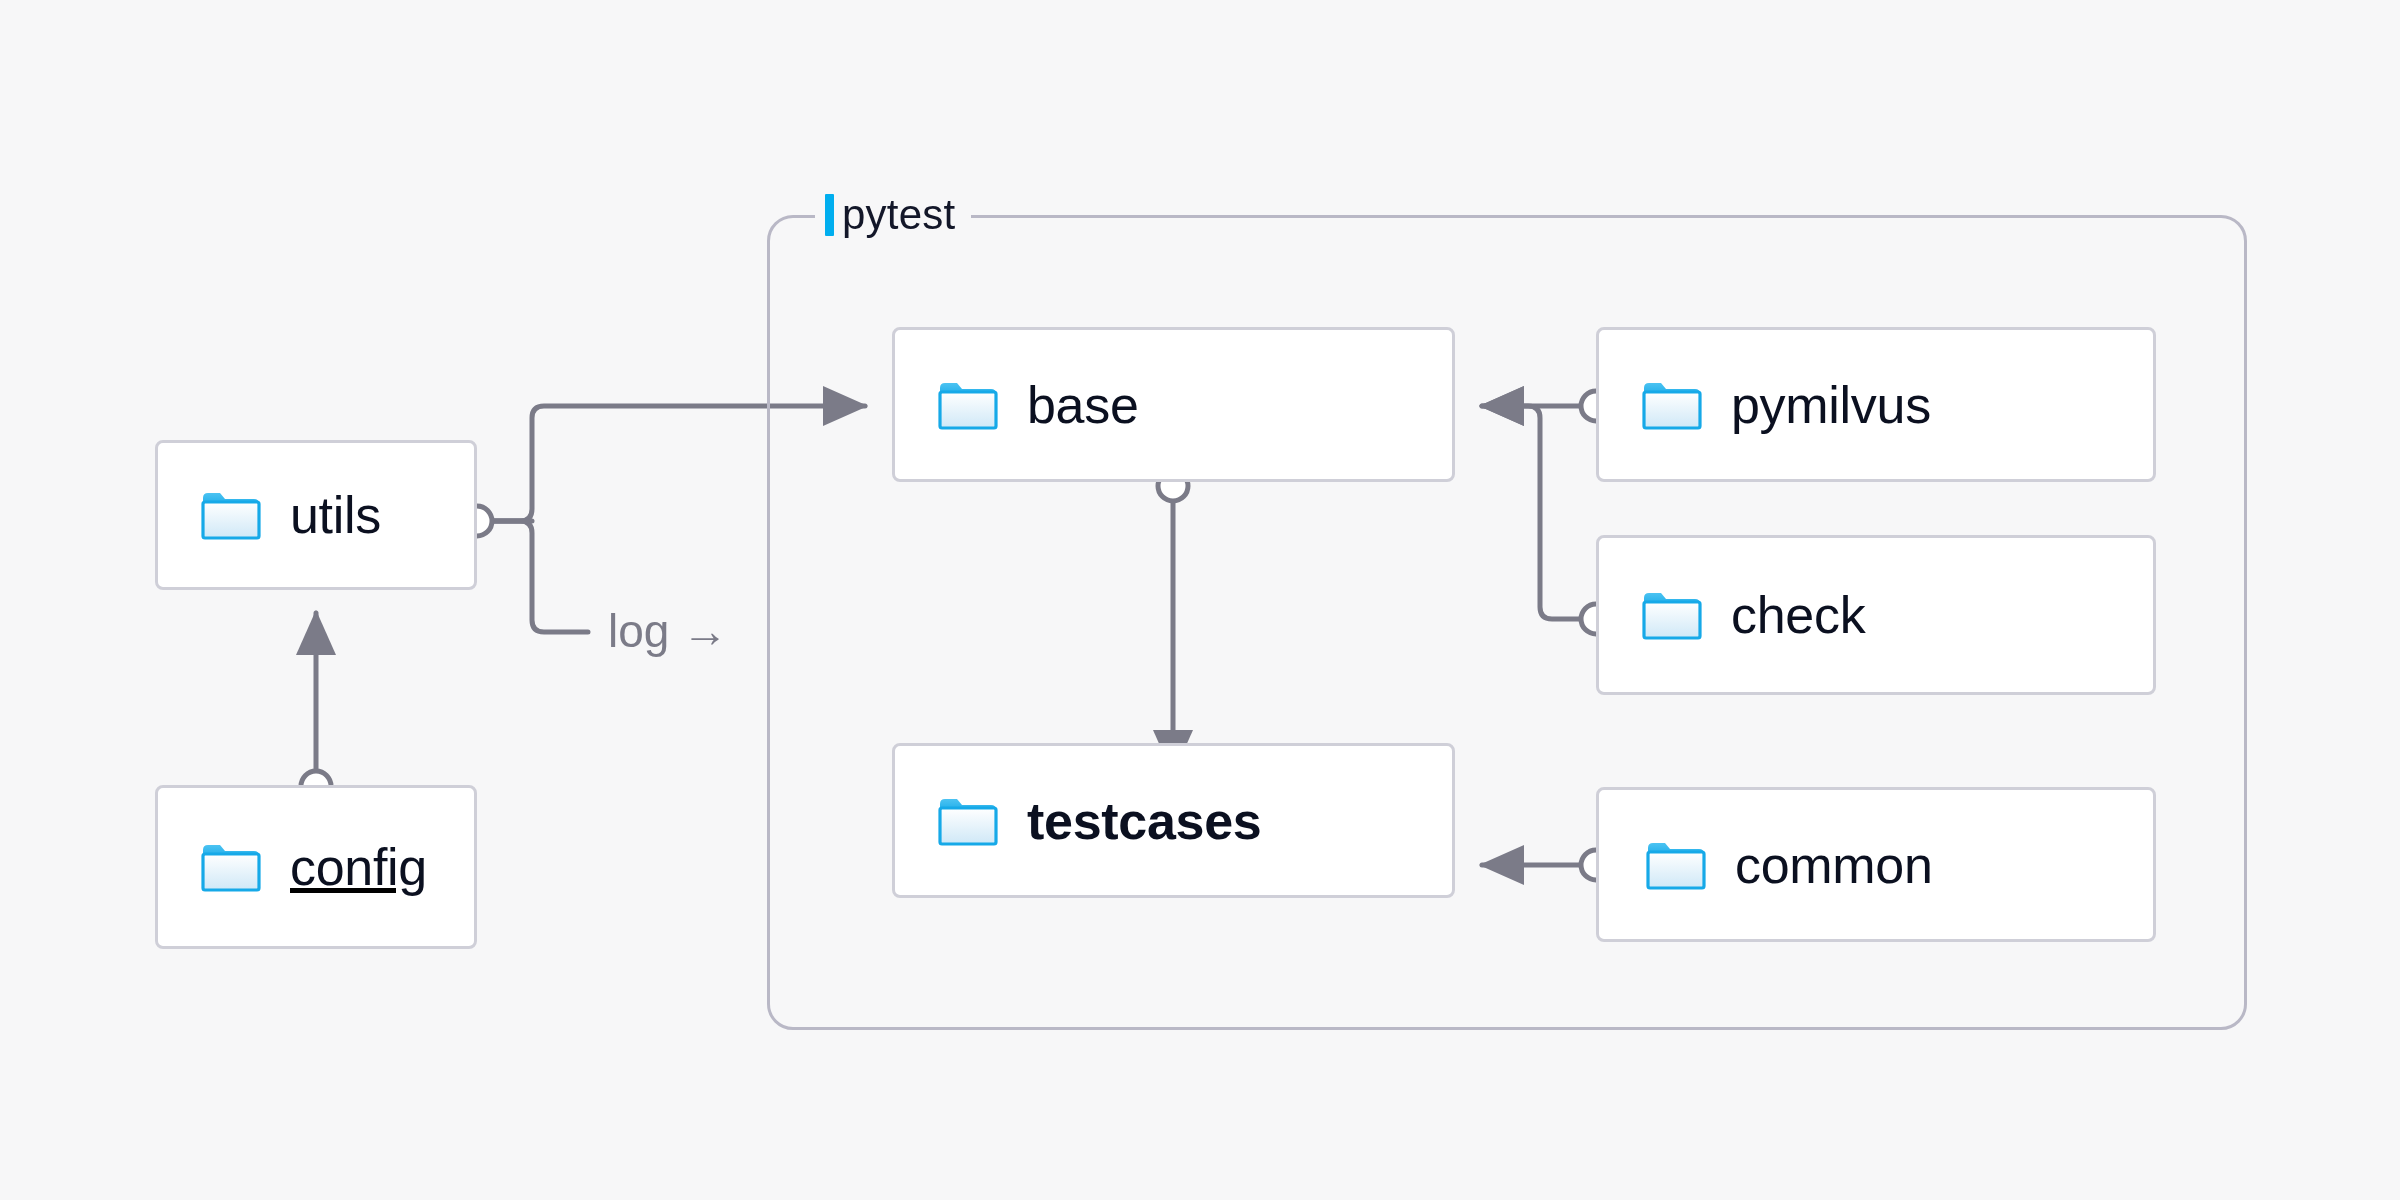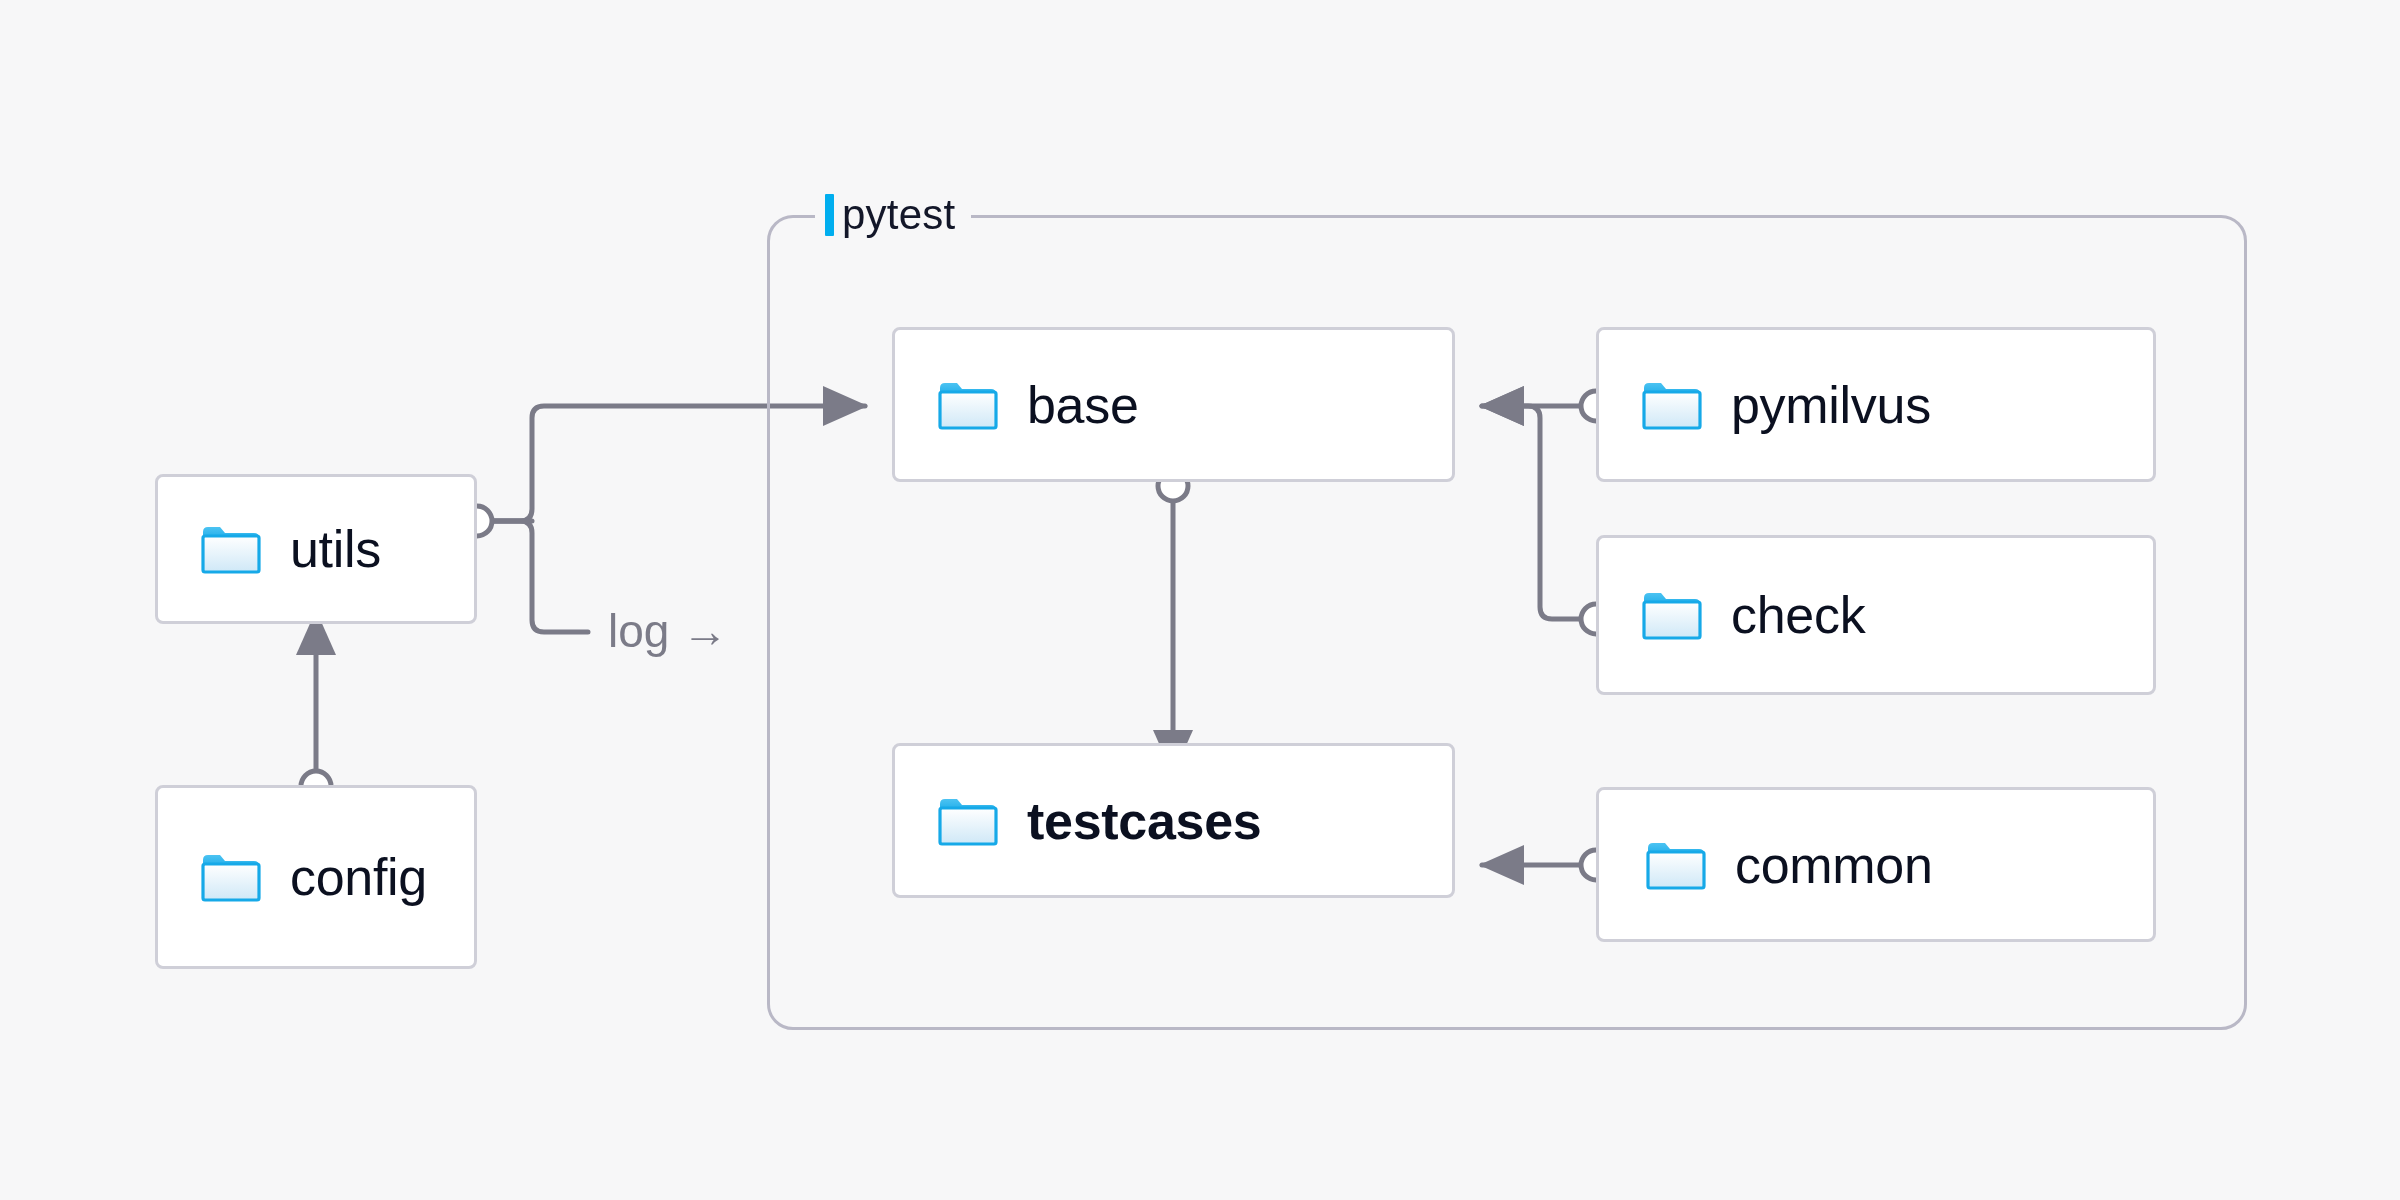--- a/index.html
+++ b/index.html
@@ -165,30 +165,30 @@
     </g>
   </svg>
 
   <div class="group-box" id="group-box" style="left: 767px; top: 215px; width: 1480px; height: 815px;"></div>
   <div class="group-label-wrap" id="group-label-wrap" style="left: 815px; top: 188px;">
     <span class="group-accent"></span>
     <span class="group-label">pytest</span>
   </div>
 
   <div id="nodes-layer">
-      <div class="node" style="left: 155px; top: 440px; width: 322px; height: 150px; margin-top: 34px;">
+      <div class="node" style="left: 155px; top: 440px; width: 322px; height: 150px;">
         <span style="display: flex; flex: 0 0 auto;">
           <svg class="folder-icon" viewBox="0 0 62 52">
             <path d="M3 9 Q3 4 8 4 L20 4 L25 10 L54 10 Q59 10 59 15 L59 18 L3 18 Z" fill="url(#folderTabGrad)"></path>
             <rect x="3" y="13" width="56" height="36" rx="2" fill="url(#folderGrad)" stroke="#16a9e8" stroke-width="3.2"></rect>
           </svg>
         </span>
         <span class="node-label">utils</span>
       </div>
-      <div class="node" style="left: 155px; top: 785px; width: 322px; height: 184px;">
+      <div class="node" style="left: 155px; top: 785px; width: 322px; height: 164px; text-decoration: underline;">
         <span style="display: flex; flex: 0 0 auto;">
           <svg class="folder-icon" viewBox="0 0 62 52">
             <path d="M3 9 Q3 4 8 4 L20 4 L25 10 L54 10 Q59 10 59 15 L59 18 L3 18 Z" fill="url(#folderTabGrad)"></path>
             <rect x="3" y="13" width="56" height="36" rx="2" fill="url(#folderGrad)" stroke="#16a9e8" stroke-width="3.2"></rect>
           </svg>
         </span>
         <span class="node-label">config</span>
       </div>
       <div class="node" style="left: 892px; top: 327px; width: 563px; height: 155px;">
         <span style="display: flex; flex: 0 0 auto;">

